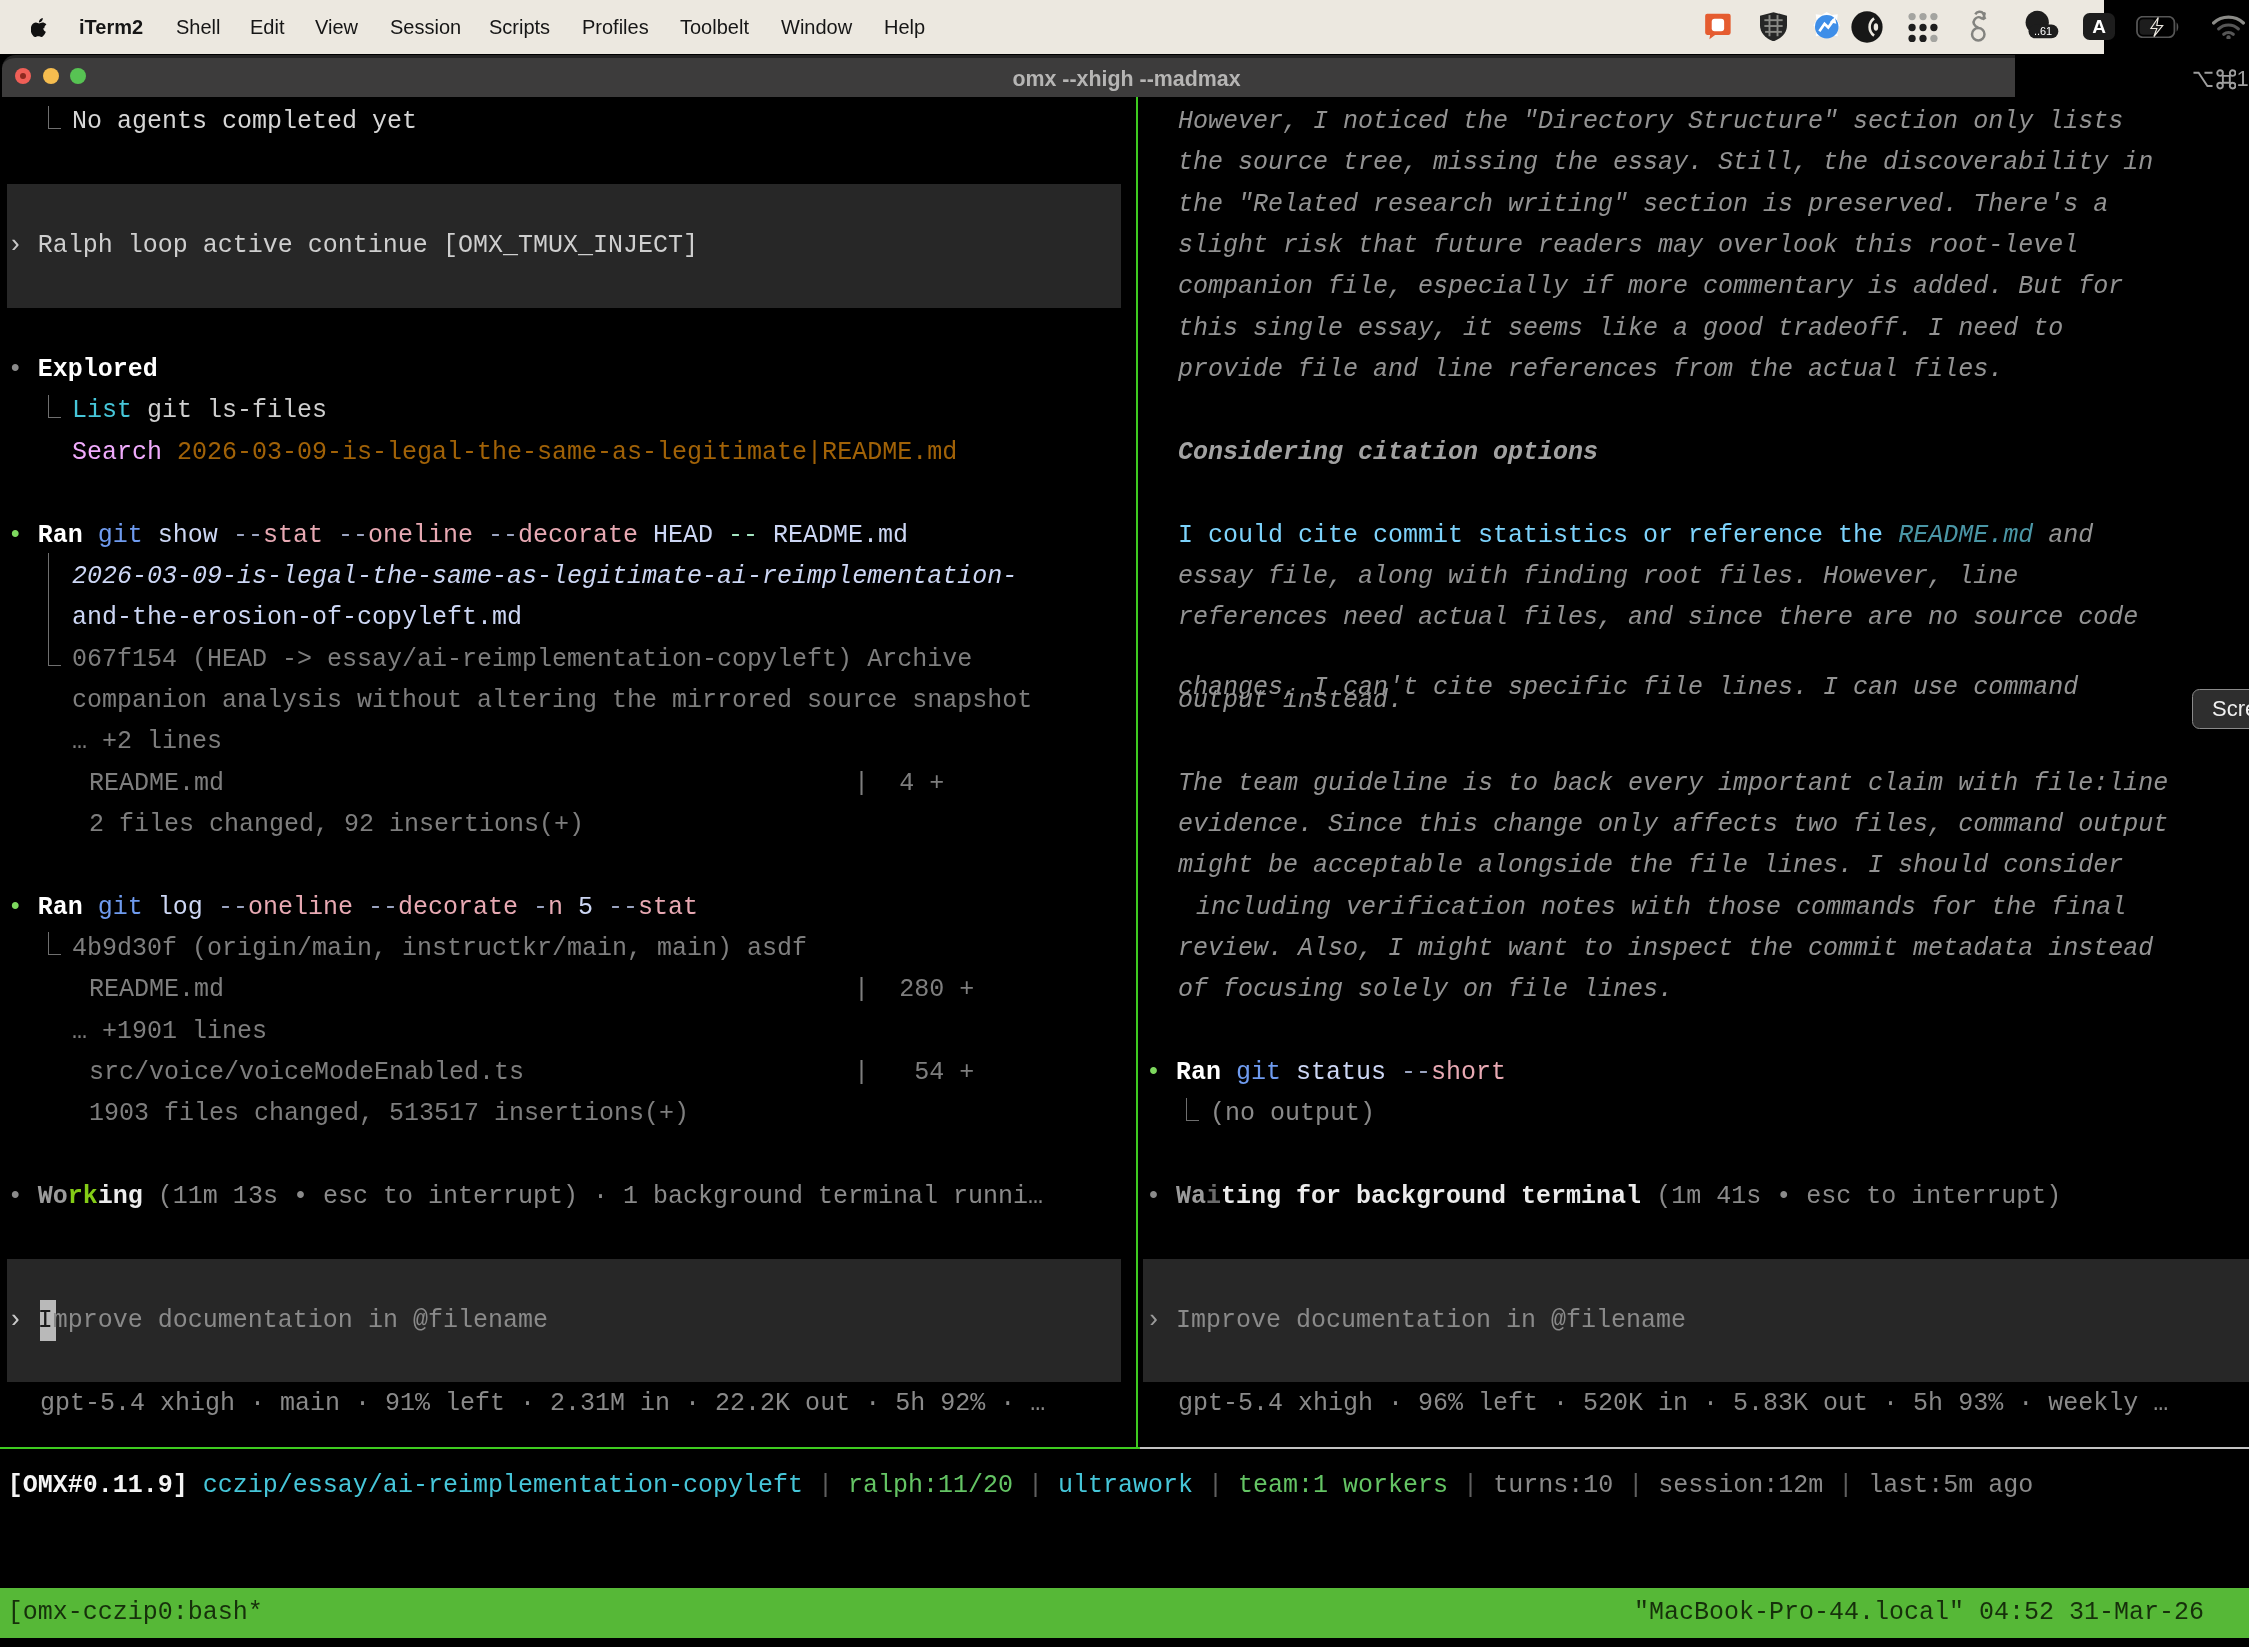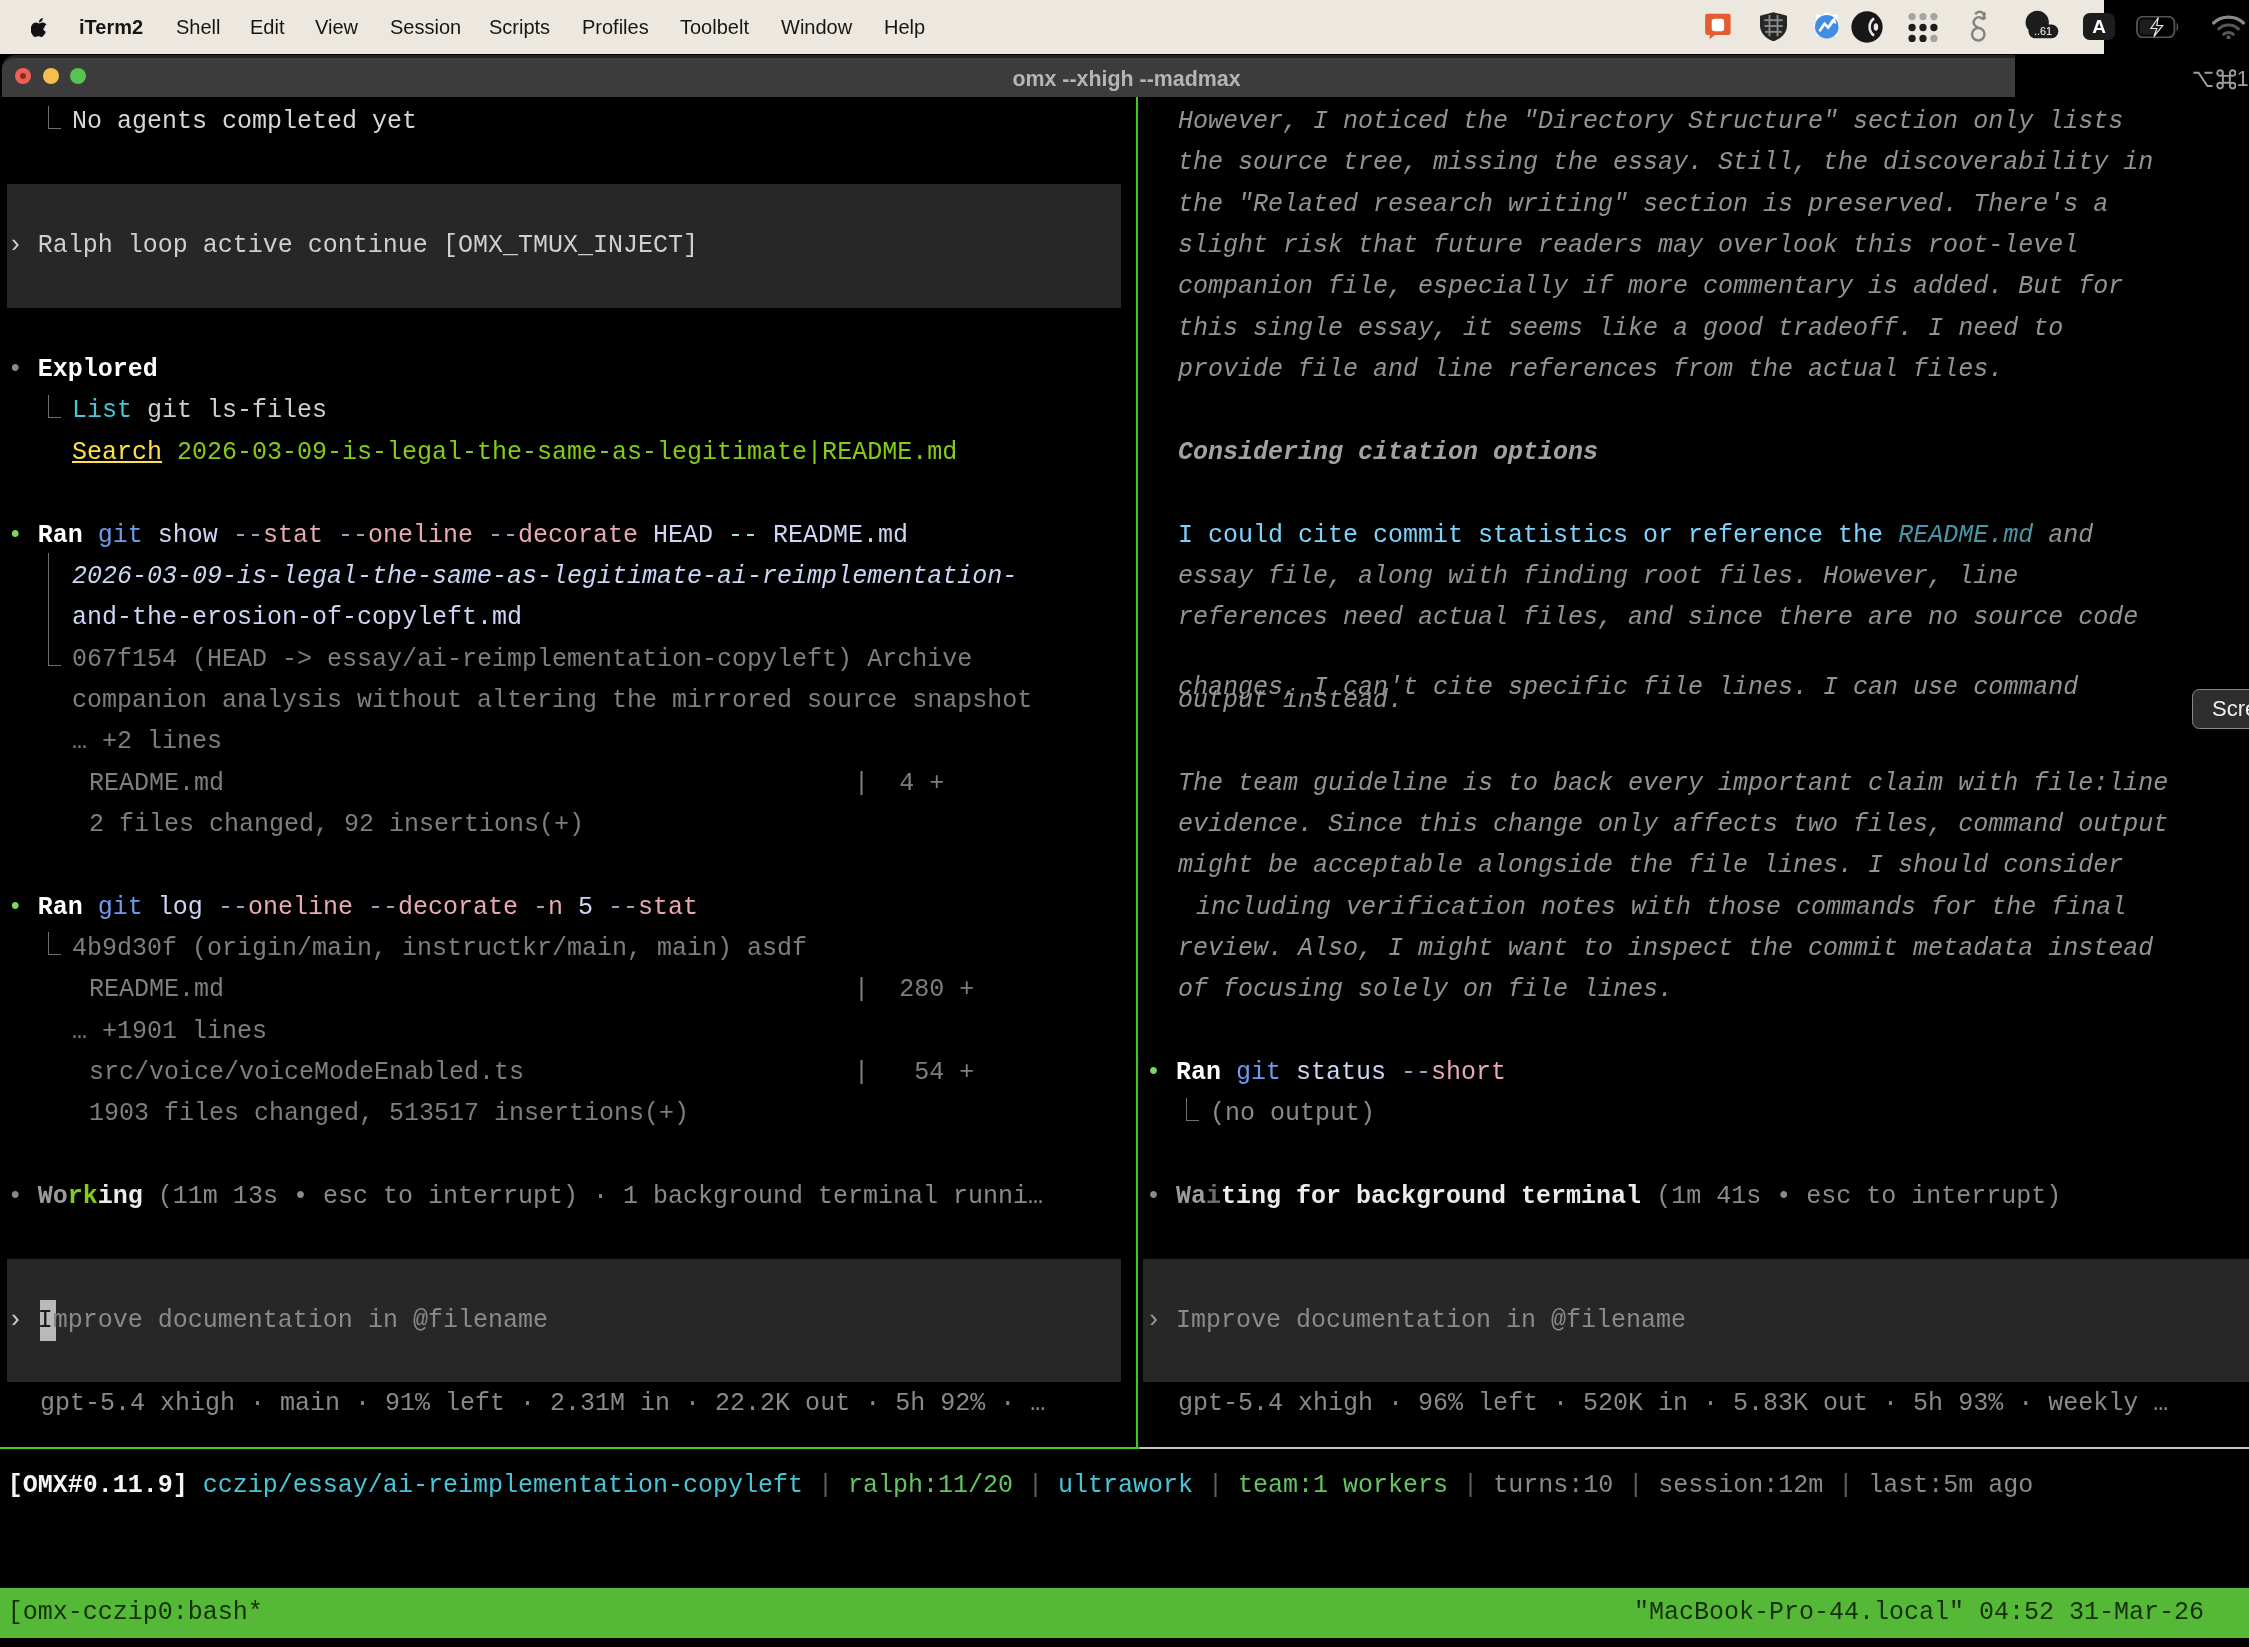--- a/index.html
+++ b/index.html
@@ -122,21 +122,21 @@
 <div class="r" style="left:1634px;top:1592px;color:#16300b;">"MacBook-Pro-44.local" 04:52 31-Mar-26</div>
 
 <div style="position:absolute;left:2192px;top:689px;width:81px;height:40px;background:#2e2e2e;border:1.5px solid #8a8a8a;border-radius:7.4px;"></div>
 <div class="sans" style="position:absolute;left:2212px;top:689px;line-height:40px;font-size:22px;color:#f0f0f0;">Scre</div>
 <div style="position:absolute;left:48px;top:106px;width:12.5px;height:23px;border-left:1.9px solid #6f6f6f;border-bottom:1.9px solid #6f6f6f;"></div>
 <div class="r" style="left:72px;top:101px;"><span style="color:#d6d6d6;">No agents completed yet</span></div>
 <div class="r" style="left:7.8px;top:225px;"><span style="color:#c9c9c9;">› </span><span style="color:#cfcfcf;">Ralph loop active continue [OMX_TMUX_INJECT]</span></div>
 <div class="r" style="left:7.8px;top:349px;"><span style="color:#8a8a8a;">• </span><span style="color:#ffffff;font-weight:700;">Explored</span></div>
 <div style="position:absolute;left:48px;top:395px;width:12.5px;height:23px;border-left:1.9px solid #6f6f6f;border-bottom:1.9px solid #6f6f6f;"></div>
 <div class="r" style="left:72px;top:390px;"><span style="color:#46c6d9;">List</span><span style="color:#cfcfcf;"> git ls-files</span></div>
-<div class="r" style="left:72px;top:432px;"><span style="color:#fde047;text-decoration:underline;">Search</span><span style="color:#84cc16;"> 2026-03-09-is-legal-the-same-as-legitimate|README.md</span></div>
+<div class="r" style="left:72px;top:432px;"><span style="color:#f0abfc;">Search</span><span style="color:#a16207;"> 2026-03-09-is-legal-the-same-as-legitimate|README.md</span></div>
 <div class="r" style="left:7.8px;top:515px;"><span style="color:#7dd85e;">• </span><span style="color:#ffffff;font-weight:700;">Ran</span><span style=""> </span><span style="color:#6f9bef;">git </span><span style="color:#ccd6f4;">show </span><span style="color:#9aa3c0;">--</span><span style="color:#e8a9b3;">stat</span><span style=""> </span><span style="color:#9aa3c0;">--</span><span style="color:#e8a9b3;">oneline</span><span style=""> </span><span style="color:#9aa3c0;">--</span><span style="color:#e8a9b3;">decorate</span><span style=""> </span><span style="color:#ccd6f4;">HEAD </span><span style="color:#a5e5c1;">-- </span><span style="color:#ccd6f4;">README.md</span></div>
 <div style="position:absolute;left:48px;top:553px;width:12.5px;height:113px;border-left:1.9px solid #6f6f6f;border-bottom:1.9px solid #6f6f6f;"></div>
 <div class="r" style="left:72px;top:556px;font-style:italic;"><span style="color:#ccd6f4;">2026-03-09-is-legal-the-same-as-legitimate-ai-reimplementation-</span></div>
 <div class="r" style="left:72px;top:597px;"><span style="color:#ccd6f4;">and-the-erosion-of-copyleft.md</span></div>
 <div class="r" style="left:72px;top:639px;"><span style="color:#7e7e7e;">067f154 (HEAD -&gt; essay/ai-reimplementation-copyleft) Archive</span></div>
 <div class="r" style="left:72px;top:680px;"><span style="color:#7e7e7e;">companion analysis without altering the mirrored source snapshot</span></div>
 <div class="r" style="left:72px;top:721px;"><span style="color:#7e7e7e;">… +2 lines</span></div>
 <div class="r" style="left:89px;top:763px;"><span style="color:#7e7e7e;">README.md                                          |  4 +</span></div>
 <div class="r" style="left:89px;top:804px;"><span style="color:#7e7e7e;">2 files changed, 92 insertions(+)</span></div>
 <div class="r" style="left:7.8px;top:887px;"><span style="color:#7dd85e;">• </span><span style="color:#ffffff;font-weight:700;">Ran</span><span style=""> </span><span style="color:#6f9bef;">git </span><span style="color:#ccd6f4;">log </span><span style="color:#9aa3c0;">--</span><span style="color:#e8a9b3;">oneline</span><span style=""> </span><span style="color:#9aa3c0;">--</span><span style="color:#e8a9b3;">decorate</span><span style=""> </span><span style="color:#9aa3c0;">-</span><span style="color:#e8a9b3;">n</span><span style=""> </span><span style="color:#ccd6f4;">5 </span><span style="color:#9aa3c0;">--</span><span style="color:#e8a9b3;">stat</span></div>

